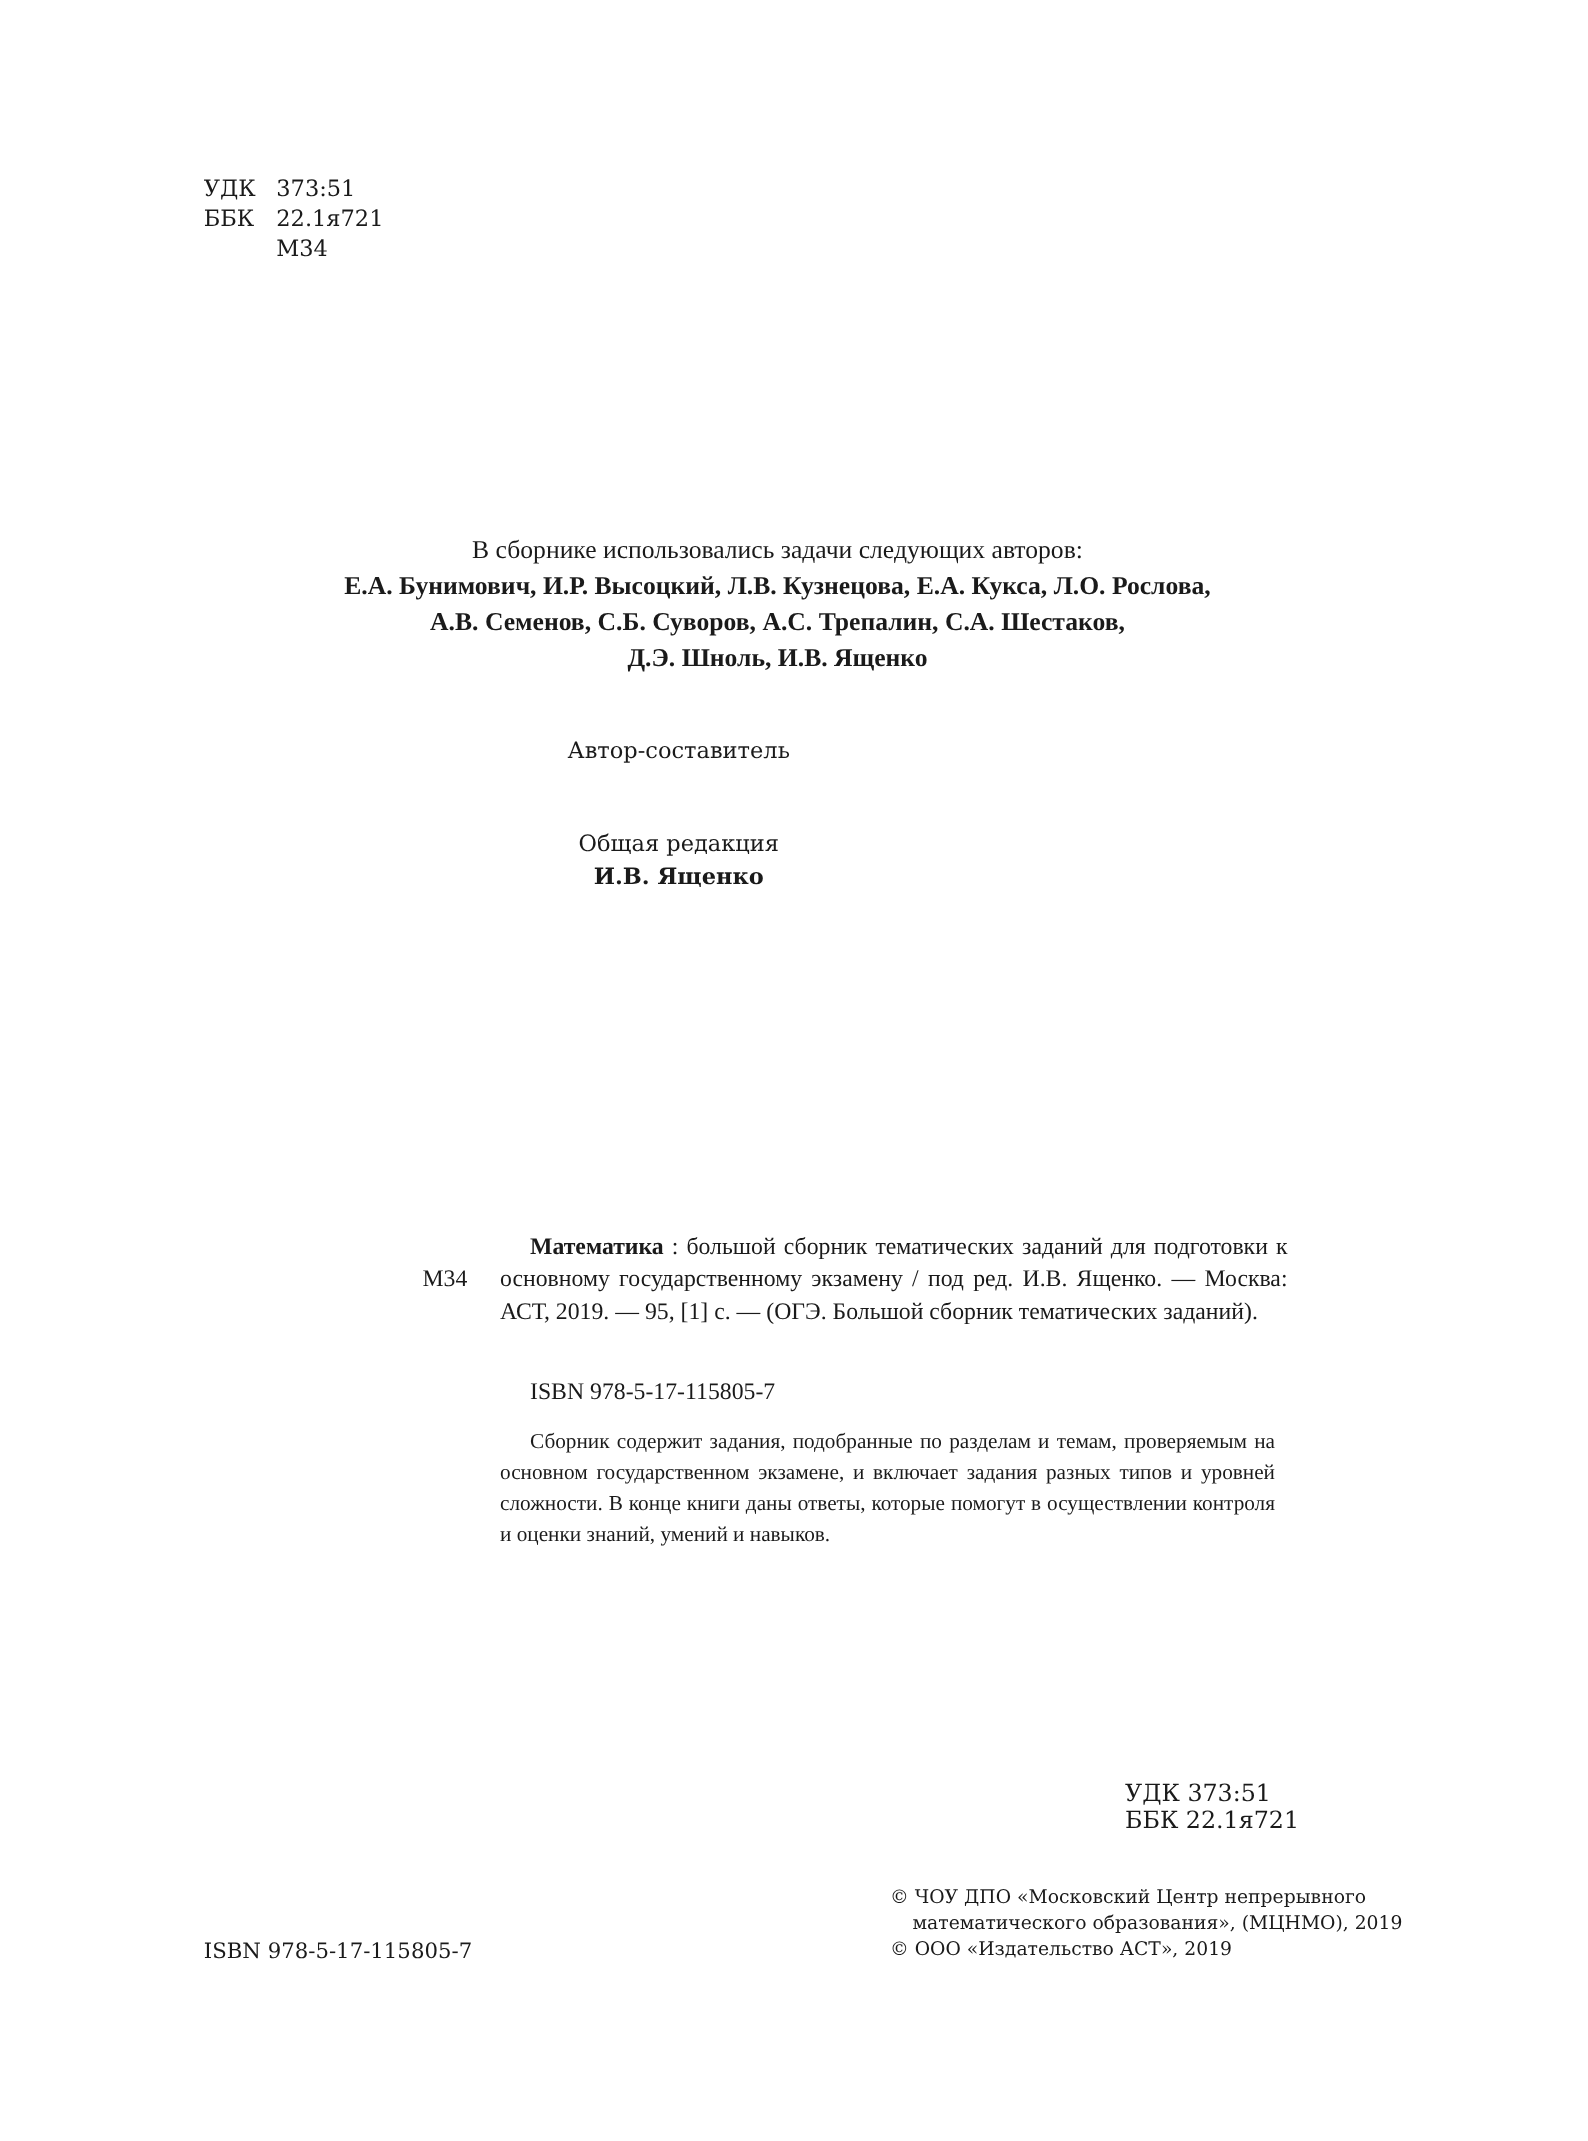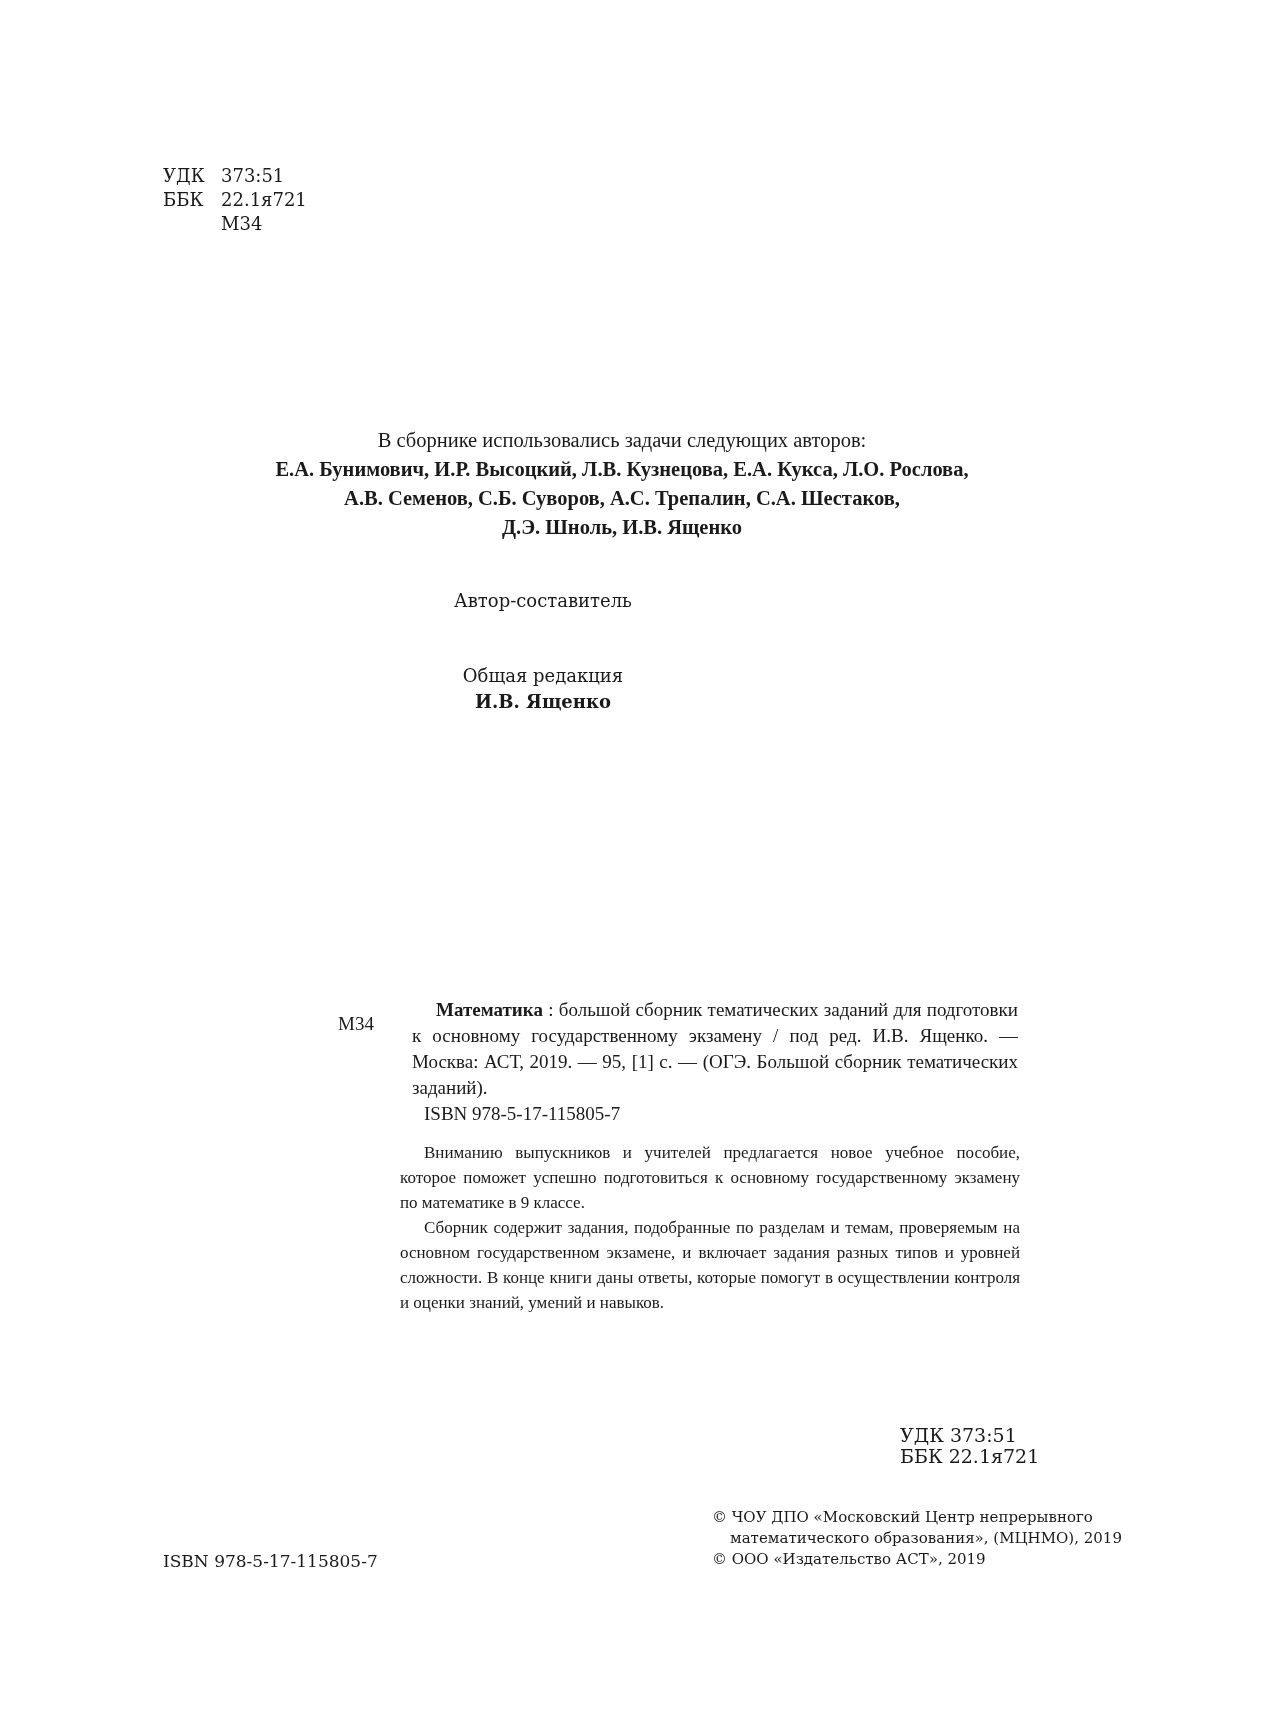--- a/index.html
+++ b/index.html
@@ -4,38 +4,38 @@
   <style>
     html, body { margin: 0; padding: 0; background: #ffffff; }
     body {
       width: 1270px; height: 1713px; position: relative; overflow: hidden;
       font-family: "DejaVu Serif", "Liberation Serif", serif;
       color: #1a1a1a;
     }
     .abs { position: absolute; }
 
     
-    .class-block { left: 163px; top: 140px; font-size: 18px; line-height: 24px; margin-top: 24px; }
+    .class-block { left: 163px; top: 140px; font-size: 18px; line-height: 24px; }
     .class-row { display: flex; white-space: nowrap; }
     .class-key { width: 58px; }
 
     
     .authors { left: 0; width: 1244px; top: 426px; text-align: center; }
     .authors-intro { font-family: "Liberation Serif", serif; font-size: 20.5px; line-height: 29px; }
     .authors-list { font-family: "Liberation Serif", serif; font-weight: bold; font-size: 20.5px; line-height: 29px; }
 
     .credits { left: 0; width: 1086px; text-align: center; font-size: 18px; }
     .credit-role { line-height: 26px; }
     .credit-name { font-weight: bold; line-height: 26px; }
     .credits.c1 { top: 588px; }
     .credits.c2 { top: 663px; }
 
     
     .biblio { left: 400px; top: 985px; width: 630px; font-family: "Liberation Serif", serif; font-size: 19px; line-height: 26px; text-align: justify; }
-    .biblio p { margin: 12px; text-indent: 24px; }
+    .biblio p { margin: 0; text-indent: 24px; }
     .biblio .title-bold { font-weight: bold; }
     .cutter { left: 338px; top: 1011px; font-family: "Liberation Serif", serif; font-size: 19px; line-height: 26px; }
     .isbn-inner { left: 424px; top: 1103px; font-family: "Liberation Serif", serif; font-size: 19px; }
 
     .annotation { left: 400px; top: 1140px; width: 620px; font-family: "Liberation Serif", serif; font-size: 17px; line-height: 25px; }
     .annotation p { margin: 0; text-indent: 24px; text-align: justify; }
 
     .class-bottom { left: 900px; top: 1425px; font-size: 19px; line-height: 21px; }
 
     .copyright { left: 712px; top: 1507px; font-size: 15px; line-height: 21px; }
@@ -76,21 +76,20 @@
   <div class="credit-name">И.В. Ященко</div>
 </div>
 
 <div class="abs cutter">М34</div>
 <div class="abs biblio">
   <p><span class="title-bold">Математика</span><span> : большой сборник тематических заданий для подготовки к основному государственному экзамену / под ред. И.В. Ященко. — Москва: АСТ, 2019. — 95, [1] с. — (ОГЭ. Большой сборник тематических заданий).</span></p>
 </div>
 <div class="abs isbn-inner">ISBN 978-5-17-115805-7</div>
 
 <div class="abs annotation">
-  <p>Вниманию выпускников и учителей предлагается новое учебное пособие, которое поможет успешно подготовиться к основному государственному экзамену по математике в 9 классе.</p>
   <p>Сборник содержит задания, подобранные по разделам и темам, проверяемым на основном государственном экзамене, и включает задания разных типов и уровней сложности. В конце книги даны ответы, которые помогут в осуществлении контроля и оценки знаний, умений и навыков.</p>
 </div>
 
 <div class="abs class-bottom">
   <div>УДК 373:51</div>
   <div>ББК 22.1я721</div>
 </div>
 
 <div class="abs copyright">
   <div>© ЧОУ ДПО «Московский Центр непрерывного</div>

